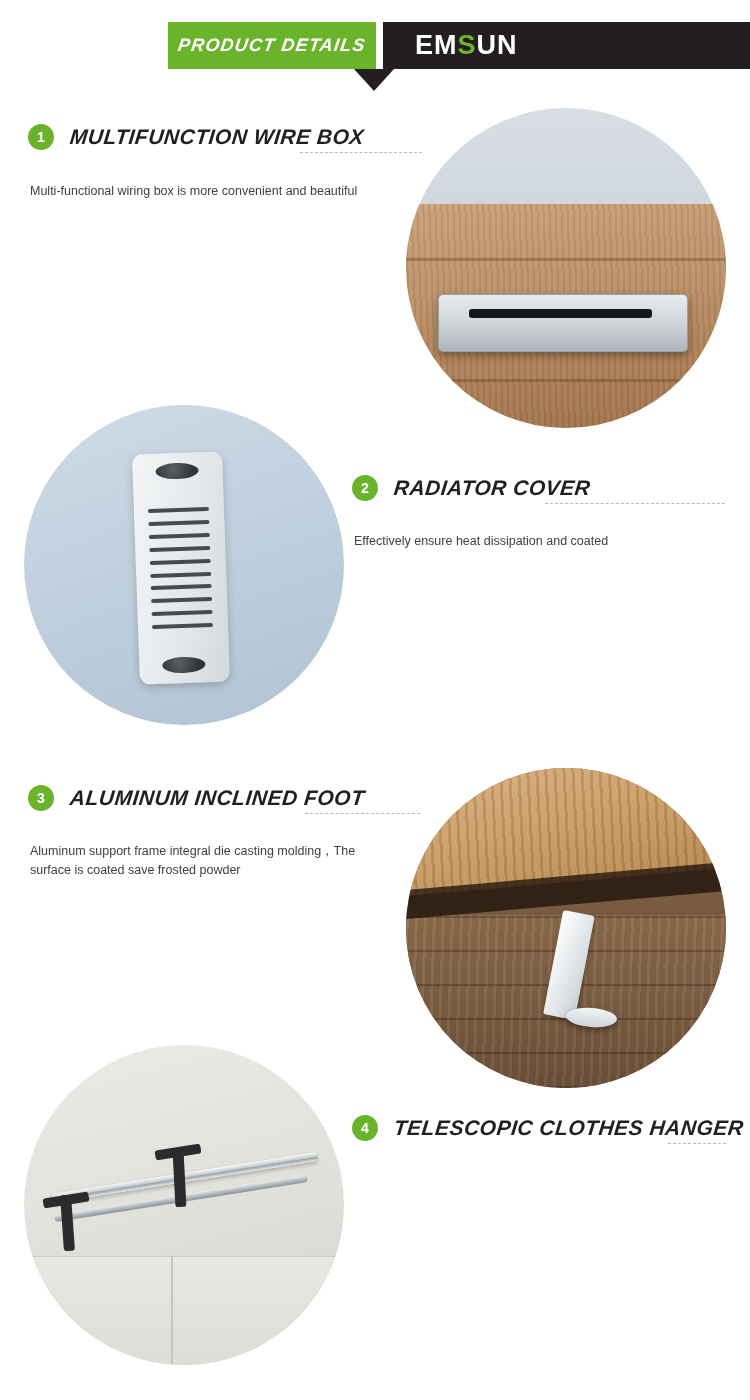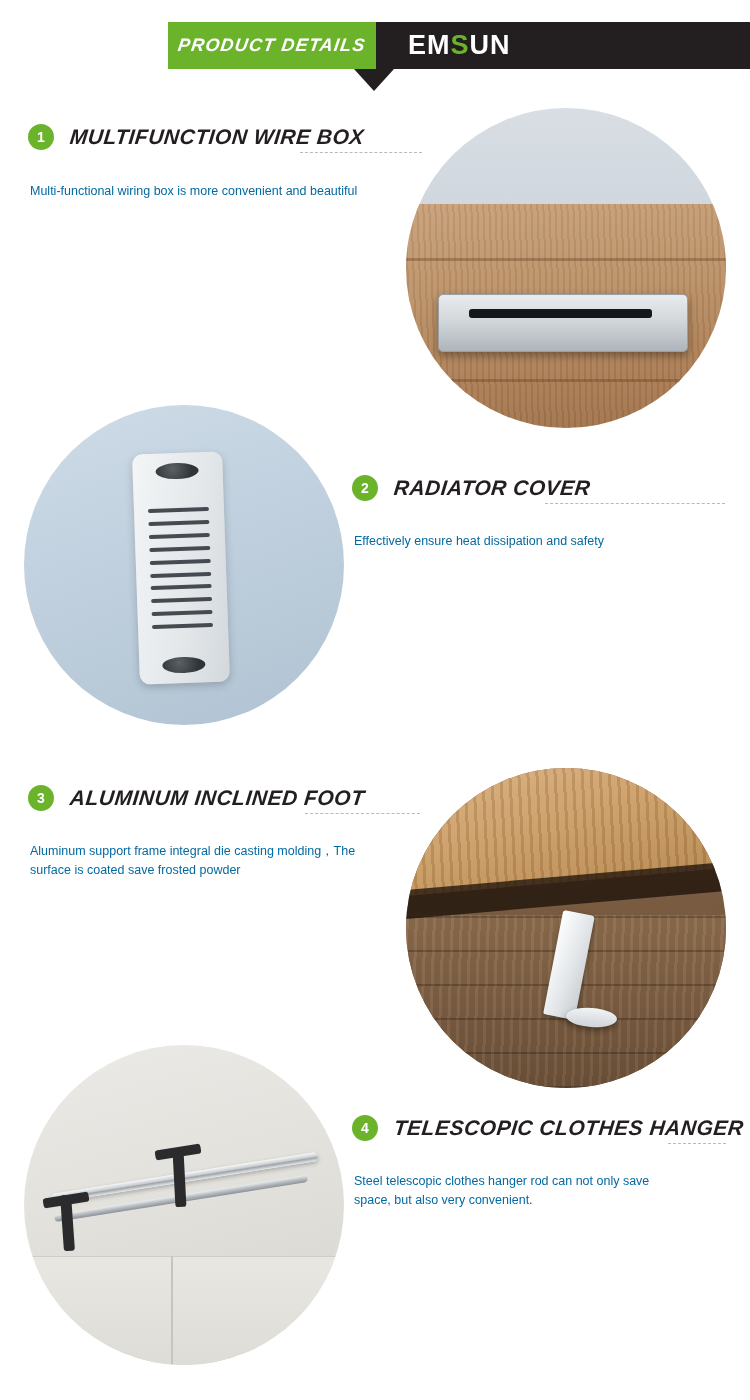--- a/index.html
+++ b/index.html
@@ -46,20 +46,21 @@
     font-family: "Liberation Sans", sans-serif;
     transform: skewX(-8deg);
   }
   .header-dark {
     flex: 1;
     height: 47px;
     background: #231f20;
     display: flex;
     align-items: center;
     padding-left: 32px;
+    margin-left: 7px;
   }
   .brand {
     font-size: 27px;
     font-weight: bold;
     letter-spacing: 1px;
     font-family: "Liberation Sans", sans-serif;
   }
   .brand .w { color: #ffffff; }
   .brand .g { color: #6cb32c; }
 
@@ -104,21 +105,21 @@
     transform: skewX(-6deg);
   }
   .dash-line {
     position: absolute;
     border-top: 1px dashed #b9b9b9;
     height: 0;
   }
   .sect-desc {
     position: absolute;
     font-size: 12.5px;
-    color: #0369a1;
+    color: #404040;
     line-height: 19px;
     font-family: "Liberation Sans", sans-serif;
   }
 
   
   .circle-photo {
     position: absolute;
     border-radius: 50%;
     overflow: hidden;
   }
@@ -338,21 +339,21 @@
         </div>
       </div>
     </div>
   </div>
 
   <div class="sect-title-row" style="left:352px; top:475px;">
     <div class="num-badge">2</div>
     <div class="sect-title">RADIATOR COVER</div>
   </div>
   <div class="dash-line" style="left:545px; top:503px; width:180px;"></div>
-  <div class="sect-desc" style="left:354px; top:532px; width:370px;">Effectively ensure heat dissipation and safety</div>
+  <div class="sect-desc" style="left:354px; top:532px; width:370px;">Effectively ensure heat dissipation and coated</div>
 
   <div class="sect-title-row" style="left:28px; top:785px;">
     <div class="num-badge">3</div>
     <div class="sect-title">ALUMINUM INCLINED FOOT</div>
   </div>
   <div class="dash-line" style="left:305px; top:813px; width:115px;"></div>
   <div class="sect-desc" style="left:30px; top:842px; width:360px;">Aluminum support frame integral die casting molding，The surface is coated save frosted powder</div>
 
   <div class="circle-photo" style="left:406px; top:768px; width:320px; height:320px;">
     <div class="p3-bg">
@@ -375,15 +376,14 @@
       <div class="p4-bracket-top right"></div>
       <div class="p4-bracket right"></div>
     </div>
   </div>
 
   <div class="sect-title-row" style="left:352px; top:1115px;">
     <div class="num-badge">4</div>
     <div class="sect-title">TELESCOPIC CLOTHES HANGER</div>
   </div>
   <div class="dash-line" style="left:668px; top:1143px; width:58px;"></div>
-  <div class="sect-desc" style="left:354px; top:1172px; width:330px;">Steel telescopic clothes hanger rod can not only save space, but also very convenient.</div>
 
 </div>
 
 </body></html>

